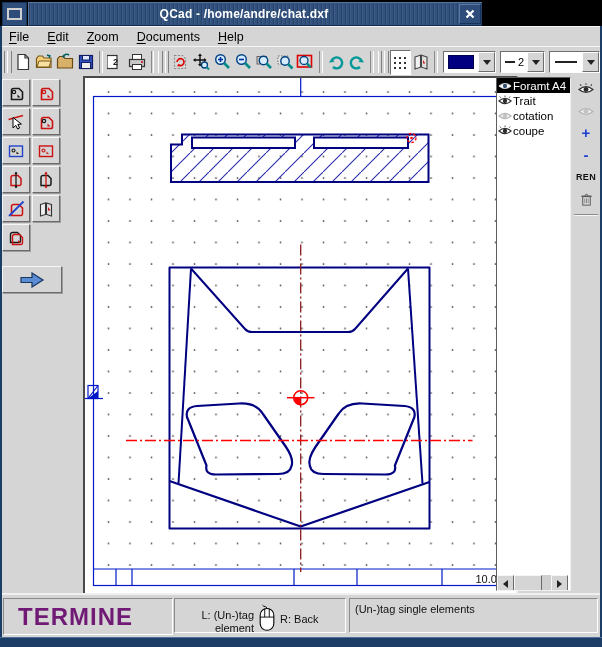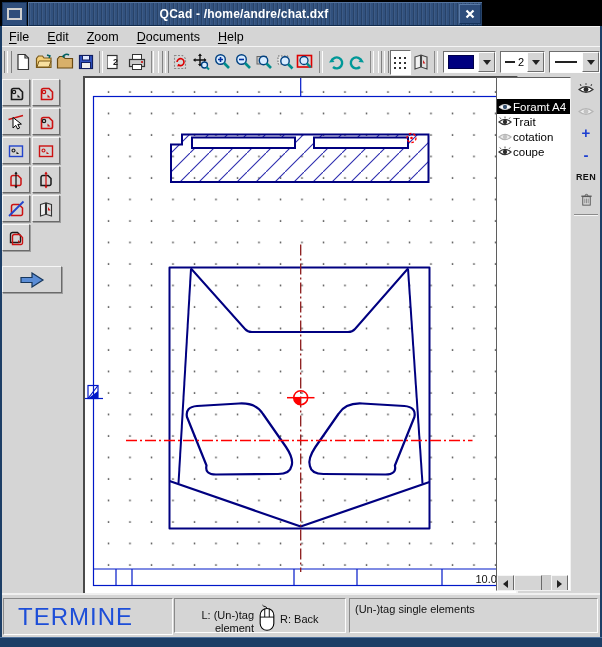--- a/index.html
+++ b/index.html
@@ -52,40 +52,40 @@
   .go-btn{margin-top:15px;width:58px;height:25px;background:#d5d5d5;border:1px solid;
     border-color:#f6f6f6 #6a6a6a #6a6a6a #f6f6f6;box-shadow:1px 1px 0 #9d9d9d;
     display:flex;align-items:center;justify-content:center;}
 
   .canvas-frame{position:absolute;left:63px;top:0;width:431px;height:517px;
     border:2px solid;border-color:#4a4a4a #f2f2f2 #f2f2f2 #4a4a4a;background:#fff;margin-left:20px;}
 
   .layer-list{position:absolute;left:496px;top:1px;width:73px;height:512px;background:#fff;
     border:1px solid;border-color:#5f5f5f #f2f2f2 #f2f2f2 #5f5f5f;overflow:hidden;}
   .layer-row{height:15px;display:flex;align-items:center;font-size:11.5px;white-space:nowrap;overflow:hidden;color:#000;padding-left:1px;}
-  .layer-row.selected{background:#000;color:#fff;margin-top:21px;}
+  .layer-row.selected{background:#000;color:#fff;}
   .layer-row svg{flex:0 0 auto;margin-right:1px;}
   .hscroll{position:absolute;left:0;bottom:0;width:71px;height:15px;background:#cfcfcf;display:flex;}
   .sb-btn{width:15px;height:15px;background:#d5d5d5;border:1px solid;border-color:#f6f6f6 #6a6a6a #6a6a6a #f6f6f6;
     display:flex;align-items:center;justify-content:center;}
   .sb-thumb{width:26px;height:15px;background:#d5d5d5;border:1px solid;border-color:#f6f6f6 #6a6a6a #6a6a6a #f6f6f6;}
   .tri-left{width:0;height:0;border-top:4px solid transparent;border-bottom:4px solid transparent;border-right:5px solid #222;}
   .tri-right{width:0;height:0;border-top:4px solid transparent;border-bottom:4px solid transparent;border-left:5px solid #222;}
 
   .layer-btns{position:absolute;left:572px;top:2px;width:28px;display:flex;flex-direction:column;align-items:center;}
   .lb{width:22px;height:18px;display:flex;align-items:center;justify-content:center;margin:2px 0;}
   .lb.plus,.lb.minus{color:#1d3fd0;font-weight:bold;font-size:15px;line-height:12px;}
   .lb.ren{font-size:9px;font-weight:bold;color:#111;letter-spacing:.3px;}
   .lb-sep{width:24px;border-top:1px solid #8a8a8a;border-bottom:1px solid #f6f6f6;margin-top:4px;}
 
   
   .statusbar{position:absolute;left:0;top:593px;width:602px;height:44px;background:#d5d5d5;border-top:2px solid #f0f0f0;}
   .sp{position:absolute;top:3px;height:35px;border:1px solid;border-color:#8a8a8a #fdfdfd #fdfdfd #8a8a8a;}
   .sp1{left:3px;width:168px;display:flex;align-items:center;}
-  .termine{color:#1d4ed8;font-size:24px;font-weight:normal;letter-spacing:1px;padding-left:14px;}
+  .termine{color:#701a75;font-size:24px;font-weight:bold;letter-spacing:1px;padding-left:14px;}
   .sp2{left:174px;width:172px;display:flex;align-items:flex-start;justify-content:center;font-size:11px;color:#111;padding-top:2px;box-sizing:border-box;}
   .sp2 .lcol{text-align:right;line-height:13px;margin-top:8px;}
   .sp2 .mouse{margin:2px 3px 0 3px;}
   .sp2 .rcol{line-height:13px;margin-top:12px;}
   .sp3{left:349px;width:249px;font-size:11px;color:#111;padding:4px 0 0 5px;box-sizing:border-box;}
 
   .bottom-border{position:absolute;left:0;top:637px;width:602px;height:10px;background:#1c3e66;border-top:1px solid #4f719c;}
   .side-l{position:absolute;left:0;top:26px;width:2px;height:611px;background:#1c3e66;}
   .side-r{position:absolute;right:0;top:26px;width:2px;height:611px;background:#1c3e66;}
 </style>

